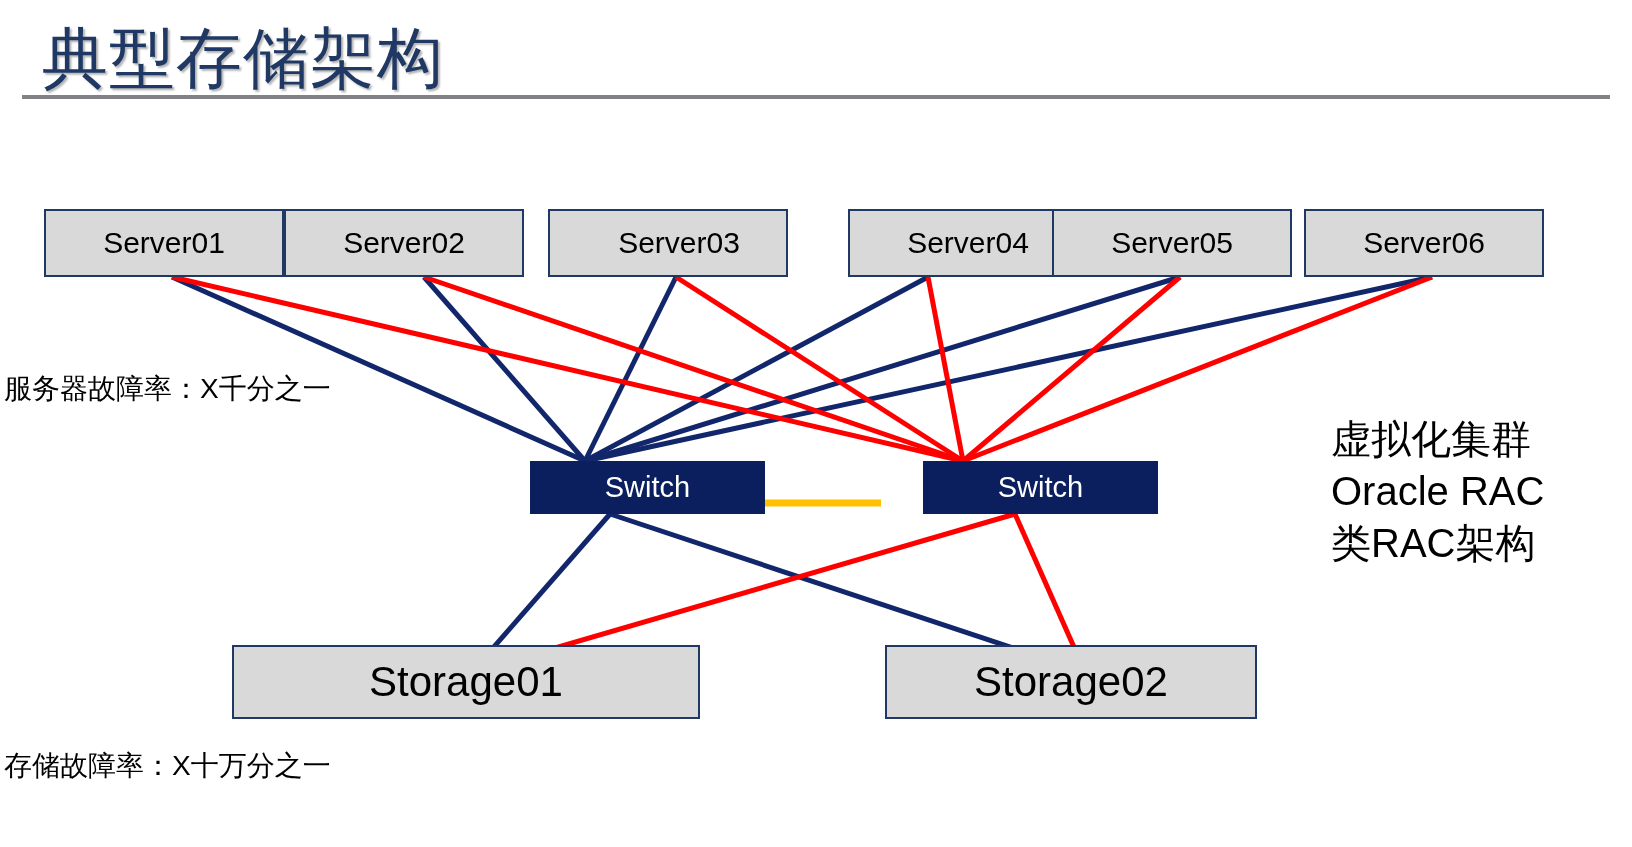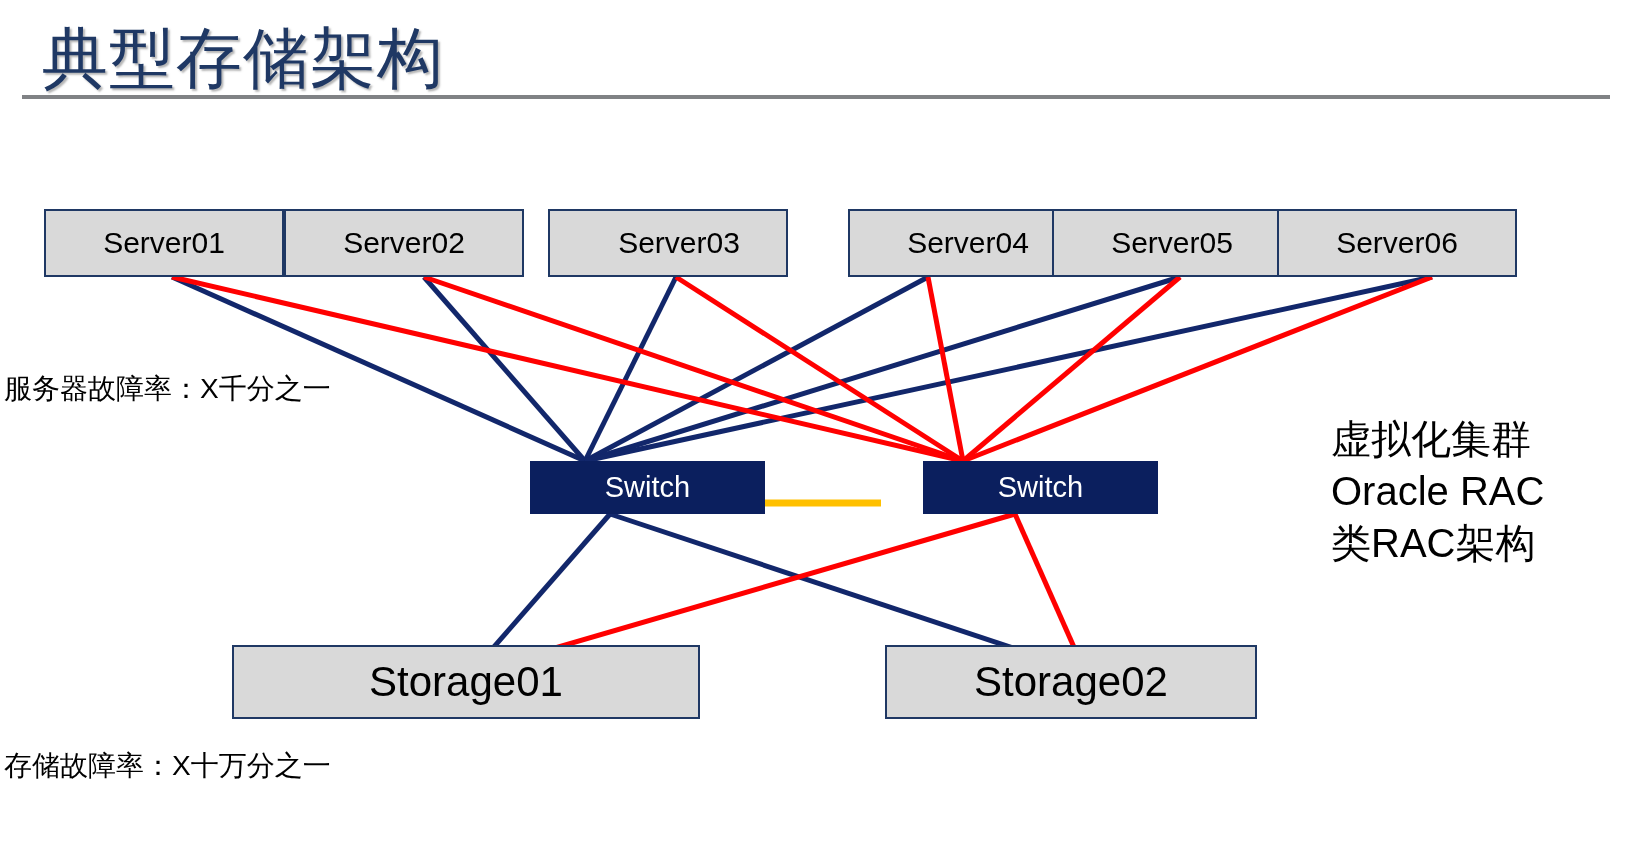--- a/index.html
+++ b/index.html
@@ -162,21 +162,21 @@
       </div>
       <div class="node server-node" style="left: 548px; padding-left: 22px;">
         <span>Server03</span>
       </div>
       <div class="node server-node" style="left: 800px; margin-left: 48px;">
         <span>Server04</span>
       </div>
       <div class="node server-node" style="left: 1052px;">
         <span>Server05</span>
       </div>
-      <div class="node server-node" style="left: 1277px;">
+      <div class="node server-node" style="left: 1304px;">
         <span>Server06</span>
       </div>
     </div>
   <div id="switch-row">
       <div class="node switch-node" style="left: 490px;">
         <span>Switch</span>
       </div>
       <div class="node switch-node" style="left: 883px;">
         <span>Switch</span>
       </div>

